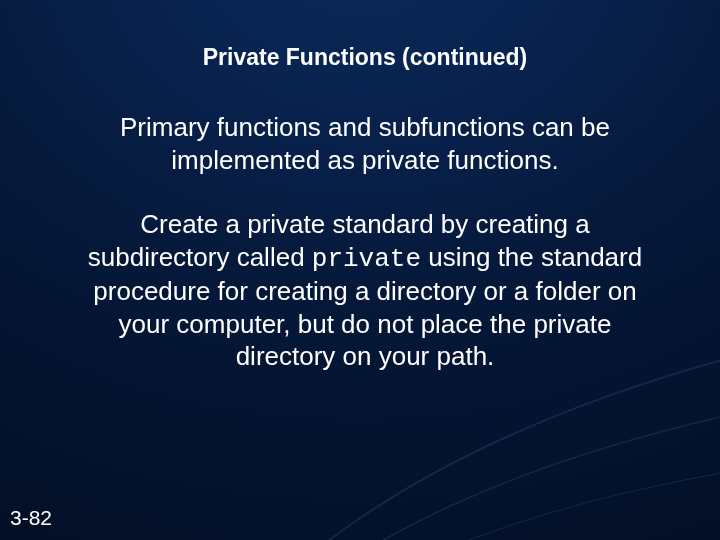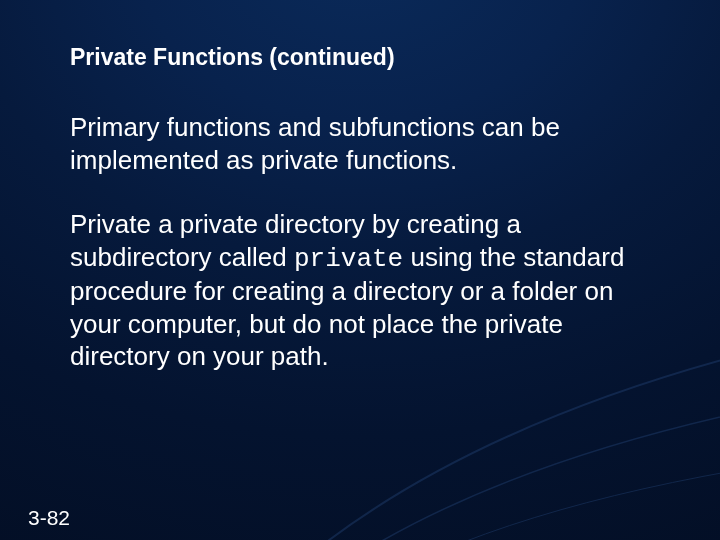--- a/index.html
+++ b/index.html
@@ -16,20 +16,21 @@
     height: 540px;
     background:
       radial-gradient(ellipse 900px 700px at 50% -10%,
         #0a2a5a 0%,
         #08224d 25%,
         #061a3d 45%,
         #04132f 70%,
         #030e24 100%);
     color: #ffffff;
     box-sizing: border-box;
+    text-align: center;
   }
   .swoosh {
     position: absolute;
     right: -80px;
     bottom: -40px;
     width: 520px;
     height: 420px;
     pointer-events: none;
     opacity: 0.35;
   }
@@ -49,21 +50,21 @@
     font-size: 26px;
     line-height: 1.25;
     margin-bottom: 32px;
     color: #ffffff;
   }
   .mono {
     font-family: Liberation Mono, monospace;
   }
   .pagenum {
     position: absolute;
-    left: 28px;
+    left: 10px;
     bottom: 10px;
     font-size: 21px;
     color: #ffffff;
   }
 </style>
 </head>
 <body>
 
 <div class="slide">
 
@@ -72,18 +73,18 @@
     <path d="M 40 420 Q 210 300 520 240" stroke="#2a4e86" stroke-width="1.5" fill="none"></path>
     <path d="M 100 420 Q 250 340 520 300" stroke="#2a4e86" stroke-width="1" fill="none"></path>
   </svg>
 
   <div class="content">
     <div class="title">Private Functions (continued)</div>
 
     <div class="para">Primary functions and subfunctions can be implemented as private functions.</div>
 
     <div class="para">
-      <span>Private a private directory by creating a subdirectory called </span><span class="mono">private</span><span> using the standard procedure for creating a directory or a folder on your computer, but do not place the private directory on your path.</span>
+      <span>Create a private standard by creating a subdirectory called </span><span class="mono">private</span><span> using the standard procedure for creating a directory or a folder on your computer, but do not place the private directory on your path.</span>
     </div>
   </div>
 
   <div class="pagenum">3-82</div>
 </div>
 
 </body></html>

